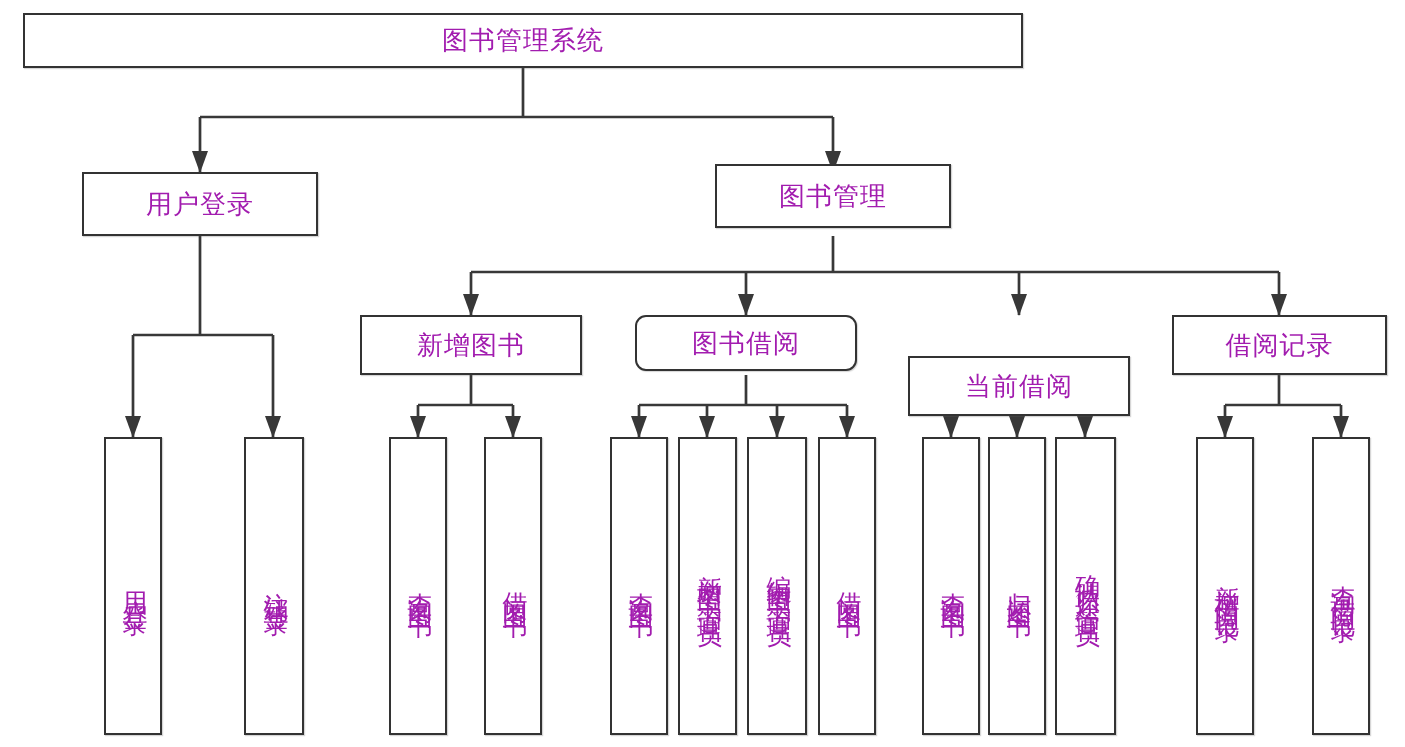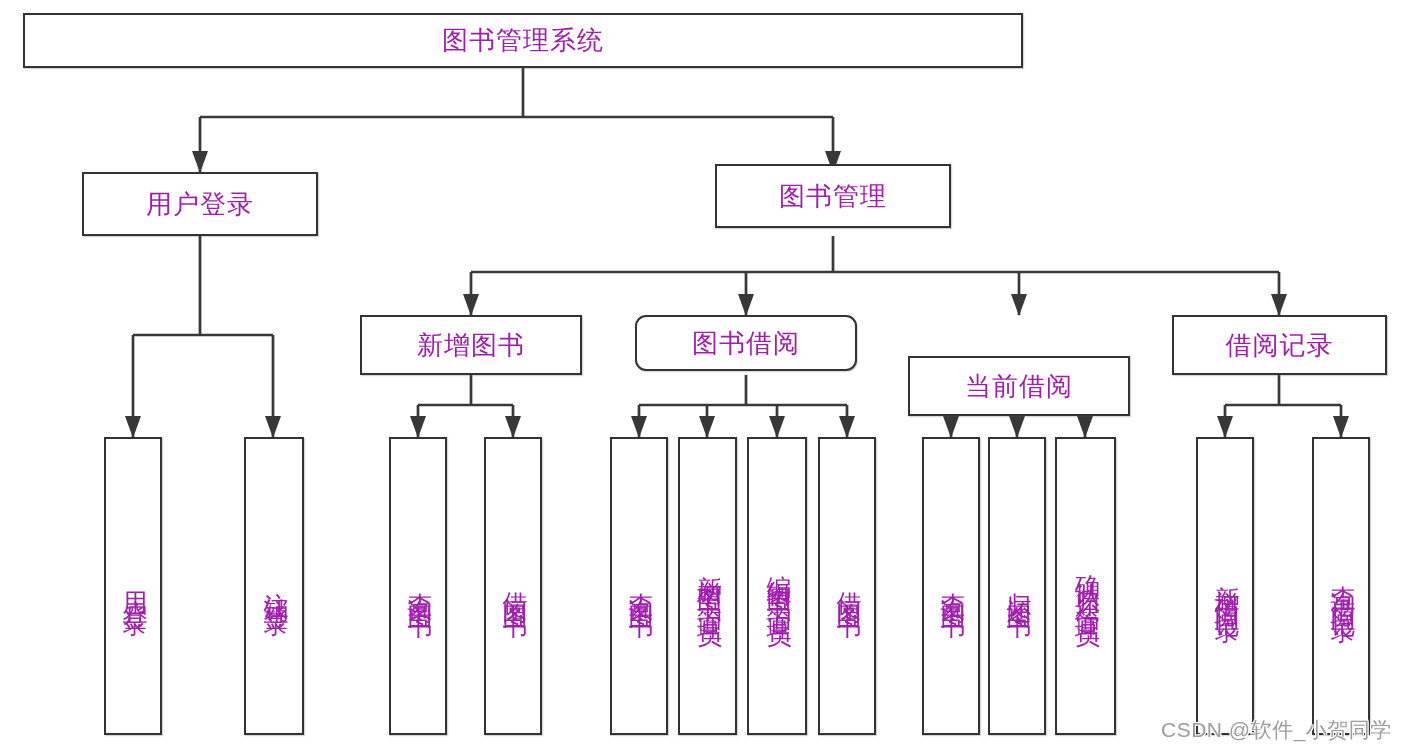--- a/index.html
+++ b/index.html
@@ -126,15 +126,14 @@
   <div class="node v-label" style="left:747px; top:437px; width:60px; height:298px;">编辑图书（管理员）</div>
   <div class="node v-label" style="left:818px; top:437px; width:58px; height:298px;">借阅图书</div>
 
   <div class="node v-label" style="left:922px; top:437px; width:58px; height:298px;">查询图书</div>
   <div class="node v-label" style="left:988px; top:437px; width:58px; height:298px;">归还图书</div>
   <div class="node v-label" style="left:1055px; top:437px; width:61px; height:298px;">确认归还（管理员）</div>
 
   <div class="node v-label" style="left:1196px; top:437px; width:58px; height:298px;">新增借阅记录</div>
   <div class="node v-label" style="left:1312px; top:437px; width:58px; height:298px;">查询借阅记录</div>
 
-  <div class="watermark">CSDN @软件_小贺同学</div>
 
 </div>
 
 </body></html>

